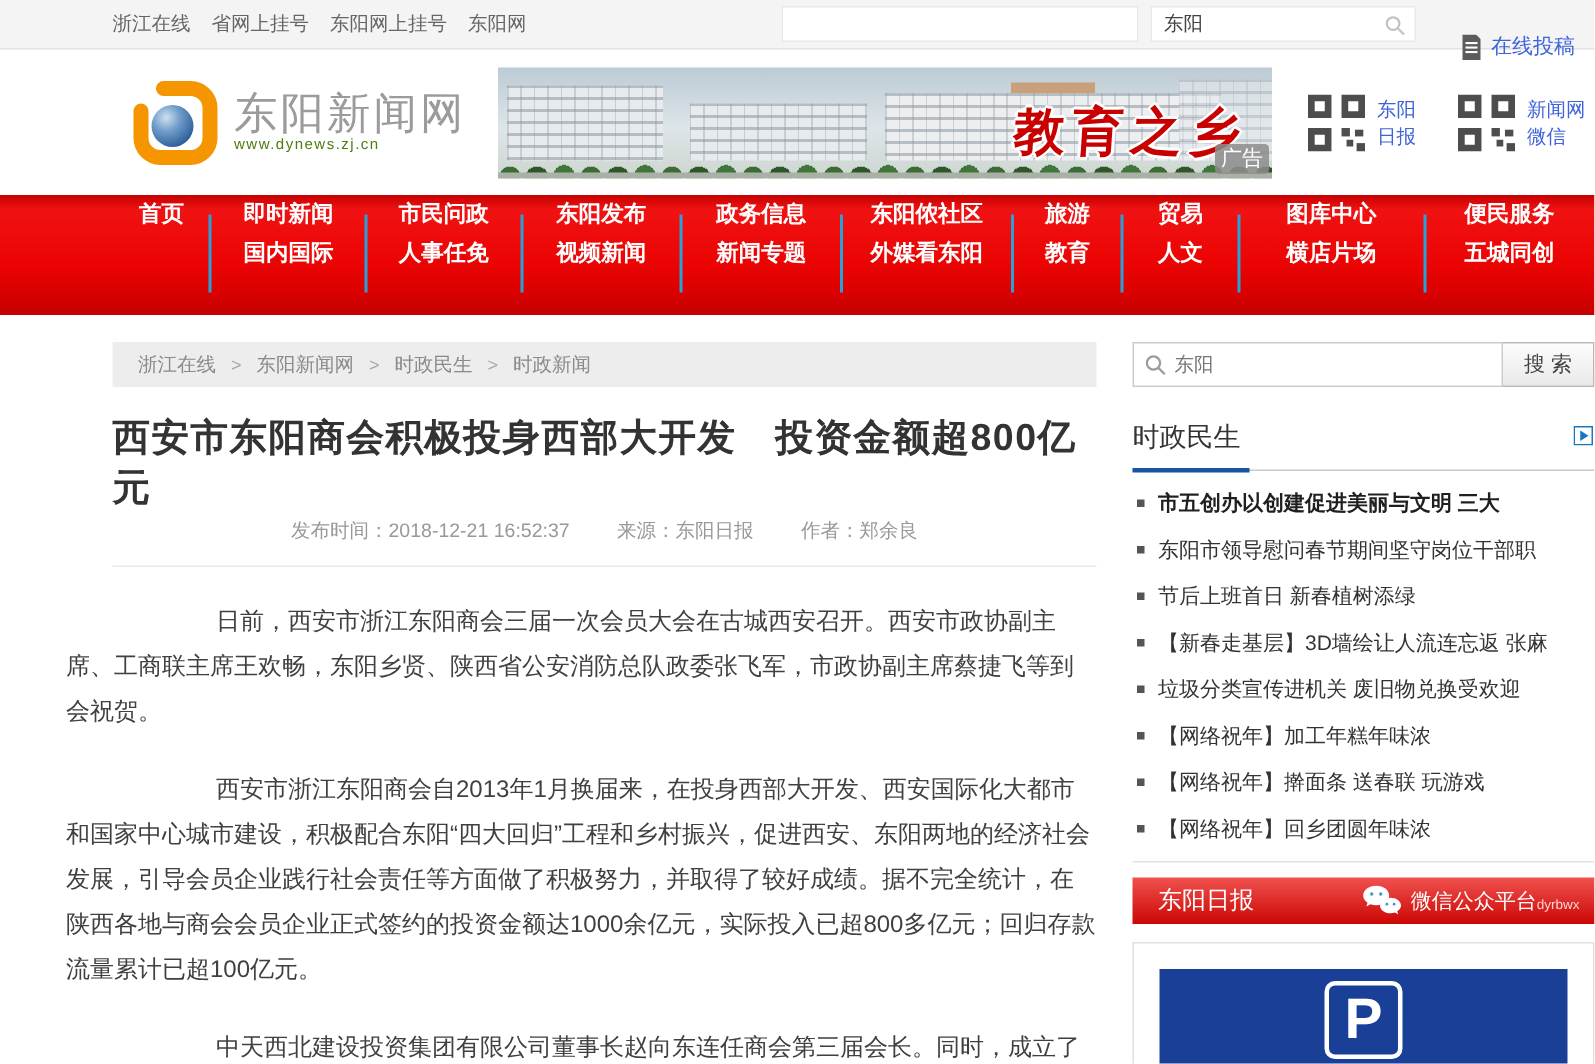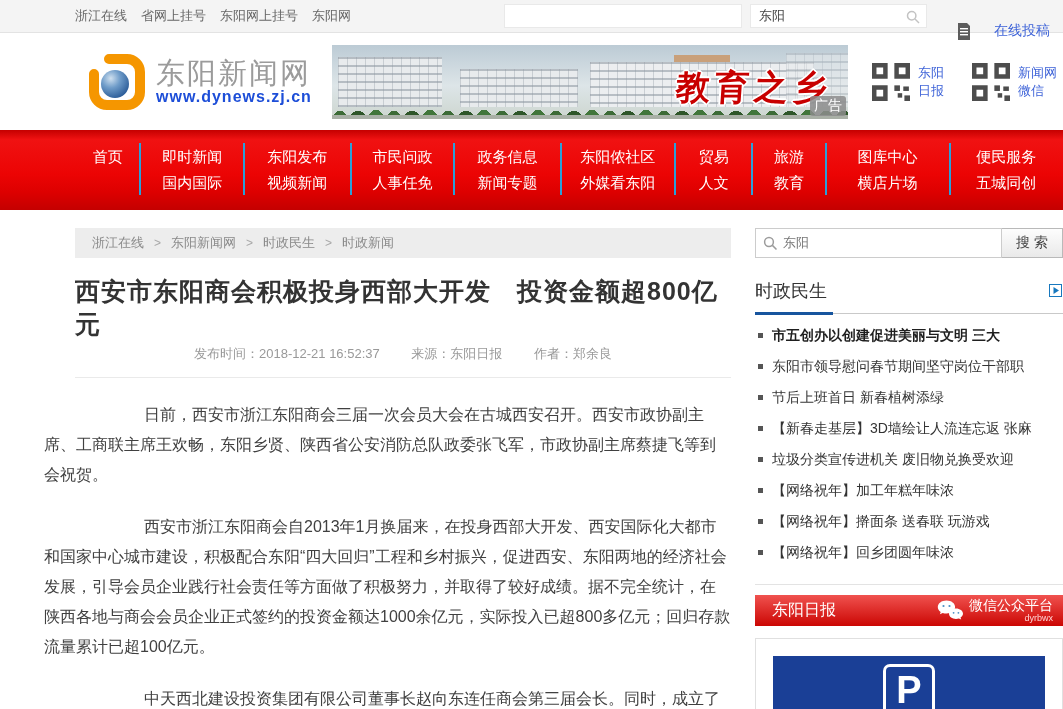--- a/index.html
+++ b/index.html
@@ -10,27 +10,27 @@
   
   .topbar { height:33px; background:#f4f4f4; border-bottom:1px solid #e3e3e3;
     display:flex; align-items:center; padding:0 13px 0 75px; font-size:13px; color:#666; }
   .topbar-links { display:flex; gap:14px; }
   .topbar-links span { cursor:pointer; }
   .topbar-right { margin-left:auto; display:flex; align-items:center; }
   .tb-input-empty { width:238px; height:24px; background:#fff; border:1px solid #e9e9e9; }
   .tb-input-kw { position:relative; width:177px; height:24px; background:#fff; border:1px solid #e9e9e9;
     margin-left:8px; display:flex; align-items:center; padding-left:8px; font-size:13px; color:#444; }
   .tb-input-kw svg { position:absolute; right:6px; top:5px; }
-  .contrib { margin-left:30px; display:flex; align-items:center; gap:23px;
+  .contrib { margin-left:30px; display:flex; align-items:center; gap:6px;
     color:#3f64d8; font-size:14px; cursor:pointer;margin-top:30px; }
   
   .header { height:97px; display:flex; align-items:center; padding-left:88px; }
   .logo { display:flex; align-items:center; gap:10px; width:244px; cursor:pointer; }
   .logo-name { font-size:29px; color:#9b9b9b; letter-spacing:2px; line-height:30px; }
-  .logo-url { font-size:16px; color:#1d4ed8; font-weight:bold; letter-spacing:1px; }
+  .logo-url { font-size:10px; color:#4d7c0f; font-weight:normal; letter-spacing:1px; }
   .banner { position:relative; width:516px; height:74px; overflow:hidden; cursor:pointer;
     background:linear-gradient(180deg,#bccbd5 0%,#dde5e8 55%,#cdd6cf 100%); }
   .bld { position:absolute; background:#e8ebed;
     background-image:repeating-linear-gradient(180deg,rgba(140,150,160,.55) 0 2px,transparent 2px 8px),
                      repeating-linear-gradient(90deg,rgba(140,150,160,.35) 0 1px,transparent 1px 9px); }
   .bld.b1 { left:6px; top:12px; width:104px; height:50px; }
   .bld.b2 { left:128px; top:24px; width:118px; height:38px; }
   .bld.b3 { left:258px; top:17px; width:224px; height:45px; background-color:#eceef0; }
   .bld.b3::before { content:""; position:absolute; left:84px; top:-7px; width:56px; height:7px; background:#c9a07a; }
   .bld.b4 { right:0; top:8px; width:62px; height:54px; opacity:.55; }
@@ -44,22 +44,22 @@
     letter-spacing:5px; transform:skewX(-4deg);
     text-shadow:-2px 0 #fff,2px 0 #fff,0 -2px #fff,0 2px #fff,-1px -1px #fff,1px 1px #fff,-1px 1px #fff,1px -1px #fff; }
   .ad-tag { position:absolute; right:2px; bottom:3px; font-size:14px; color:#fff;
     background:rgba(140,140,140,.85); padding:1px 4px; border-radius:3px; }
   .qr-area { margin-left:24px; display:flex; gap:28px; }
   .qr-item { display:flex; align-items:center; gap:8px; cursor:pointer; }
   .qr-label { font-size:13px; color:#3f64d8; line-height:18px; }
   
   .nav { height:80px; display:flex; padding-left:75px;
     background:linear-gradient(180deg,#c40000 0%,#f01212 12%,#ec0404 55%,#dd0000 78%,#c40000 100%); }
-  .nav-item { position:relative; padding-top:14px; text-align:center; color:#fff;
-    font-weight:normal; font-size:15px; cursor:pointer; }
+  .nav-item { position:relative; text-align:center; color:#fff;
+    font-weight:bold; font-size:15px; cursor:pointer; }
   .nav-item .l { line-height:26px; white-space:nowrap; }
   .nav-item.div::after { content:""; position:absolute; right:-1px; top:13px; width:2px; height:52px; background:#2aa0da; }
   
   .main { display:flex; padding-left:75px; }
   .left-col { width:656px; }
   .breadcrumb { margin-top:18px; height:30px; background:#ededed; display:flex; align-items:center;
     padding-left:17px; font-size:13px; color:#8a8a8a; gap:10px; }
   .crumb { cursor:pointer; }
   .crumb-sep { color:#a8a8a8; font-size:12px; }
   .title { margin-top:17px; font-size:25px; font-weight:bold; color:#333; letter-spacing:1px; }
@@ -74,30 +74,30 @@
   .sb-input { flex:1; height:30px; border:1px solid #ccc; background:#fff; position:relative;
     display:flex; align-items:center; padding-left:27px; font-size:13px; color:#777; }
   .sb-input svg { position:absolute; left:7px; top:7px; }
   .sb-btn { width:62px; height:30px; margin-left:-1px; border:1px solid #b9b9b9;
     background:linear-gradient(#fdfdfd,#e9e9e9); font-size:14px; color:#444;
     display:flex; align-items:center; justify-content:center; cursor:pointer; }
   .sb-head { margin-top:21px; position:relative; padding-bottom:10px; border-bottom:1px solid #c9c9c9; }
   .sb-head .t { font-size:18px; color:#333; }
   .sb-head::after { content:""; position:absolute; left:0; bottom:-2px; width:78px; height:3px; background:#17559e; }
   .sb-more { position:absolute; right:1px; top:5px; cursor:pointer; }
-  .sb-list { margin-top:6px; padding-bottom:16px; border-bottom:1px solid #e3e3e3; }
+  .sb-list { margin-top:6px; padding-bottom:6px; border-bottom:1px solid #e3e3e3; }
   .sb-item { height:31px; display:flex; align-items:center; font-size:14px; color:#333;
     white-space:nowrap; overflow:hidden; cursor:pointer; }
   .sb-item .bullet { flex:none; width:5px; height:5px; background:#555; margin:0 9px 0 3px; }
   .sb-item.first { font-weight:bold; color:#1f1f1f; }
   .daily-banner { margin-top:10px; height:31px; background:linear-gradient(180deg,#f0524f,#cb0603);
     display:flex; align-items:center; padding:0 10px 0 17px; }
   .daily-title { color:#fff; font-size:16px; }
   .wechat { margin-left:auto; display:flex; align-items:center; gap:6px; }
-  .wechat-col { display:flex; flex-direction:column; align-items:flex-end; }
+  .wechat-col { display:flex; flex-direction:row; align-items:flex-end; }
   .wechat-txt { color:#fff; font-size:14px; line-height:15px; }
   .wechat-id { font-size:9px; color:#ffd4d4; line-height:10px; }
   .parking-wrap { margin-top:12px; border:1px solid #e0e0e0; padding:17px; }
   .parking { background:#1a3f96; height:160px; display:flex; flex-direction:column;
     align-items:center; padding-top:4px; cursor:pointer; }
   .p-badge { margin-top:4px; width:52px; height:52px; border:3px solid #fff; border-radius:7px;
     display:flex; align-items:center; justify-content:center; font-size:38px; font-weight:bold; color:#fff; }
 </style>
 </head>
 <body>
@@ -198,43 +198,43 @@
 
 <div class="nav">
   <div class="nav-item div" style="width:67px">
     <div class="l">首页</div>
       <div class="l"></div>
   </div>
   <div class="nav-item div" style="width:106px">
     <div class="l">即时新闻</div>
       <div class="l">国内国际</div>
   </div>
+  <div class="nav-item div" style="width:106px">
+    <div class="l">市民问政</div>
+      <div class="l">人事任免</div>
+  </div>
   <div class="nav-item div" style="width:109px">
     <div class="l">东阳发布</div>
       <div class="l">视频新闻</div>
   </div>
-  <div class="nav-item div" style="width:106px">
-    <div class="l">市民问政</div>
-      <div class="l">人事任免</div>
-  </div>
   <div class="nav-item div" style="width:109px">
     <div class="l">政务信息</div>
       <div class="l">新闻专题</div>
   </div>
   <div class="nav-item div" style="width:117px">
     <div class="l">东阳侬社区</div>
       <div class="l">外媒看东阳</div>
   </div>
+  <div class="nav-item div" style="width:75px">
+    <div class="l">旅游</div>
+      <div class="l">教育</div>
+  </div>
   <div class="nav-item div" style="width:79px">
     <div class="l">贸易</div>
       <div class="l">人文</div>
-  </div>
-  <div class="nav-item div" style="width:75px">
-    <div class="l">旅游</div>
-      <div class="l">教育</div>
   </div>
   <div class="nav-item div" style="width:127px">
     <div class="l">图库中心</div>
       <div class="l">横店片场</div>
   </div>
   <div class="nav-item" style="width:116px">
     <div class="l">便民服务</div>
       <div class="l">五城同创</div>
   </div>
 </div>

